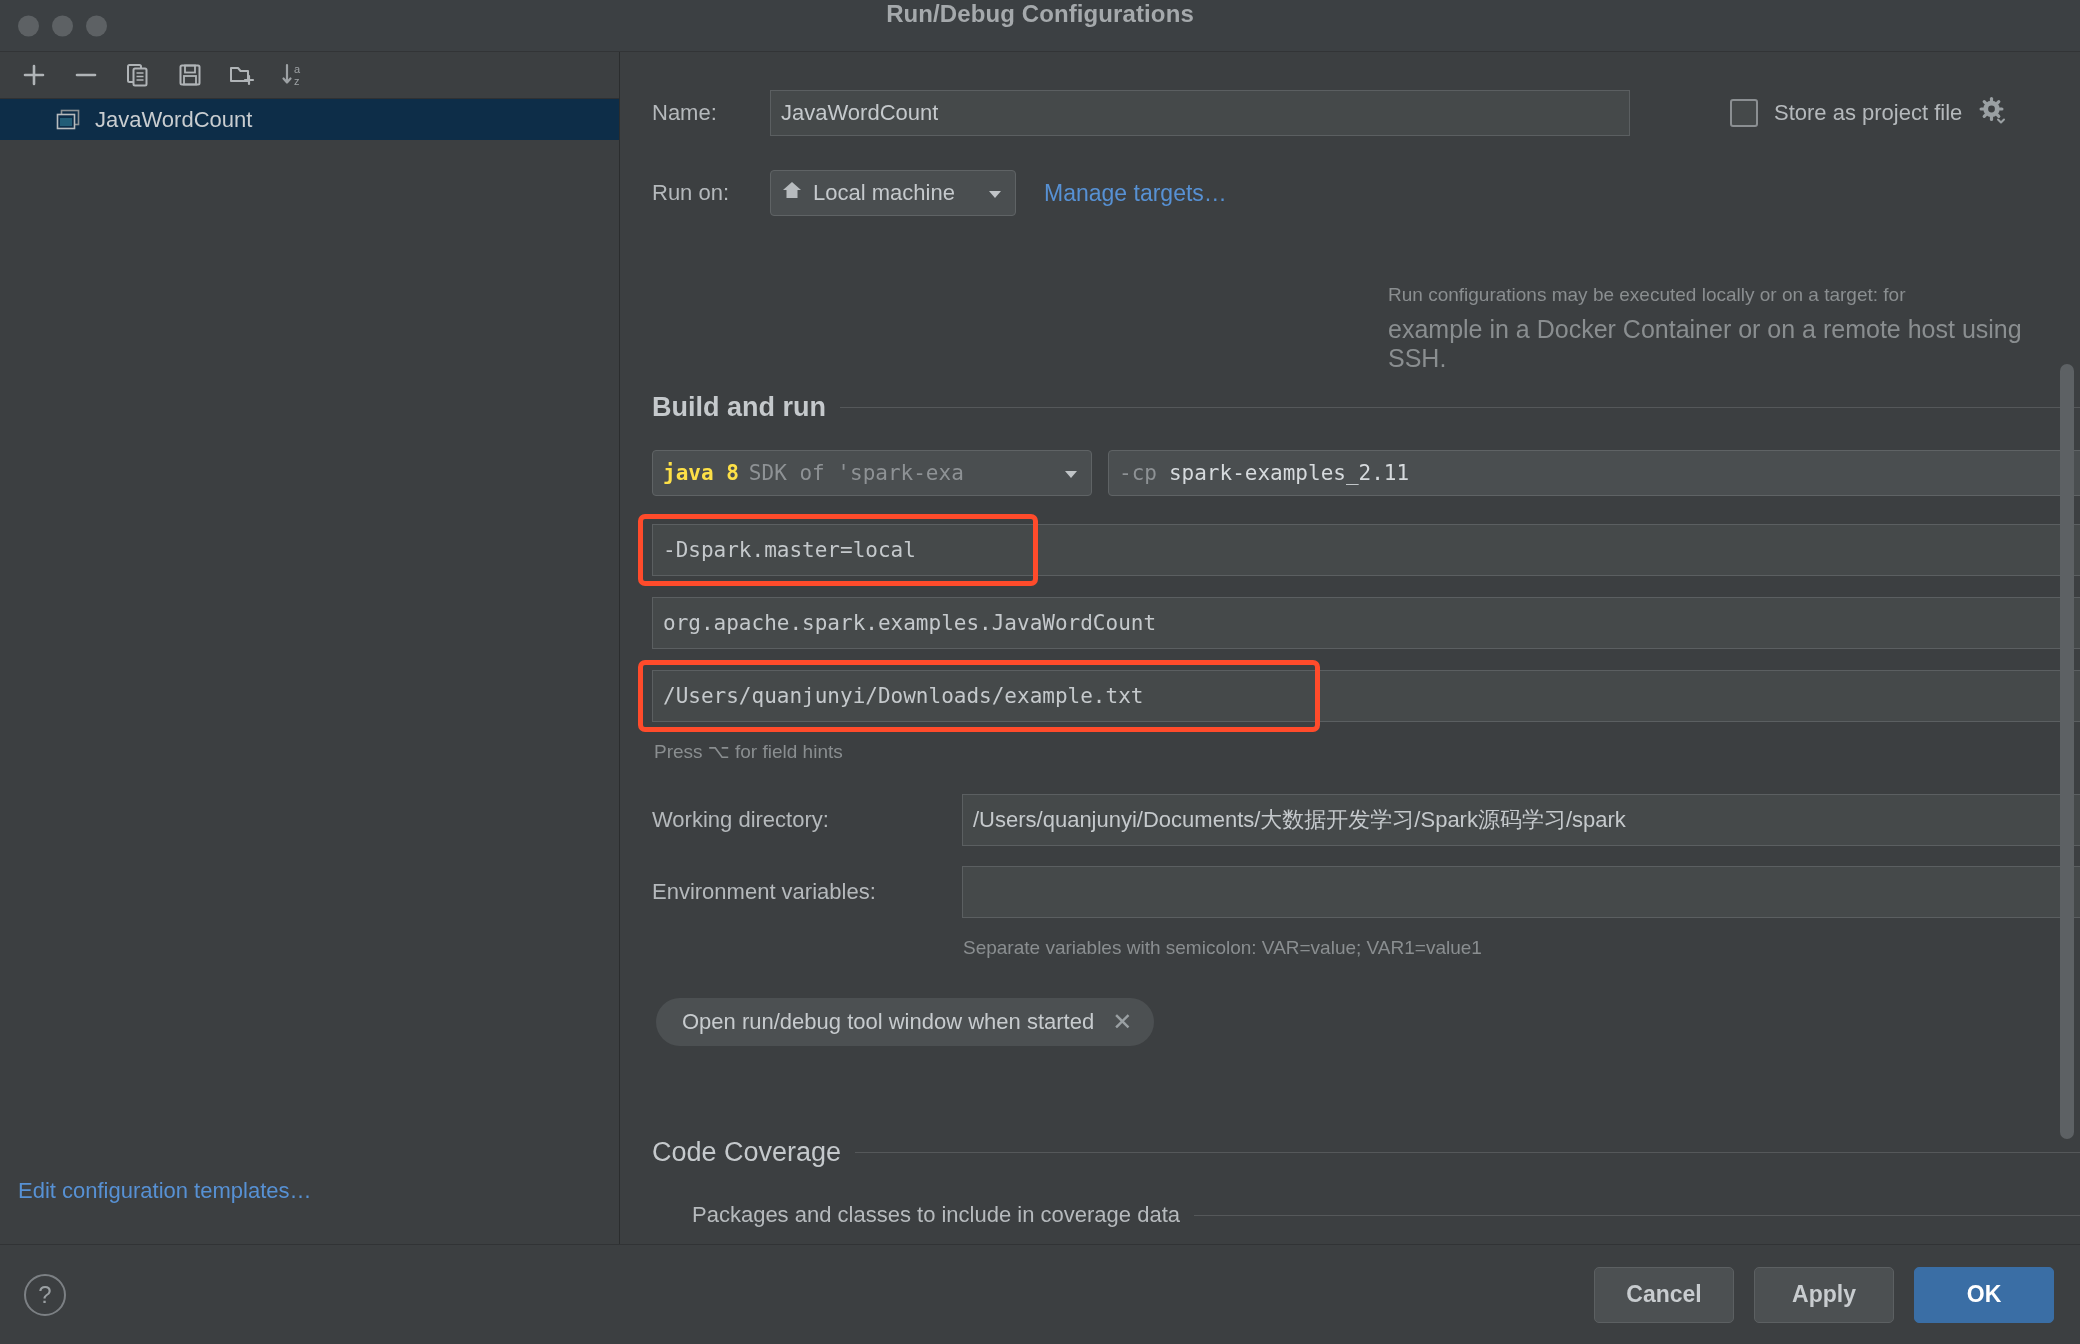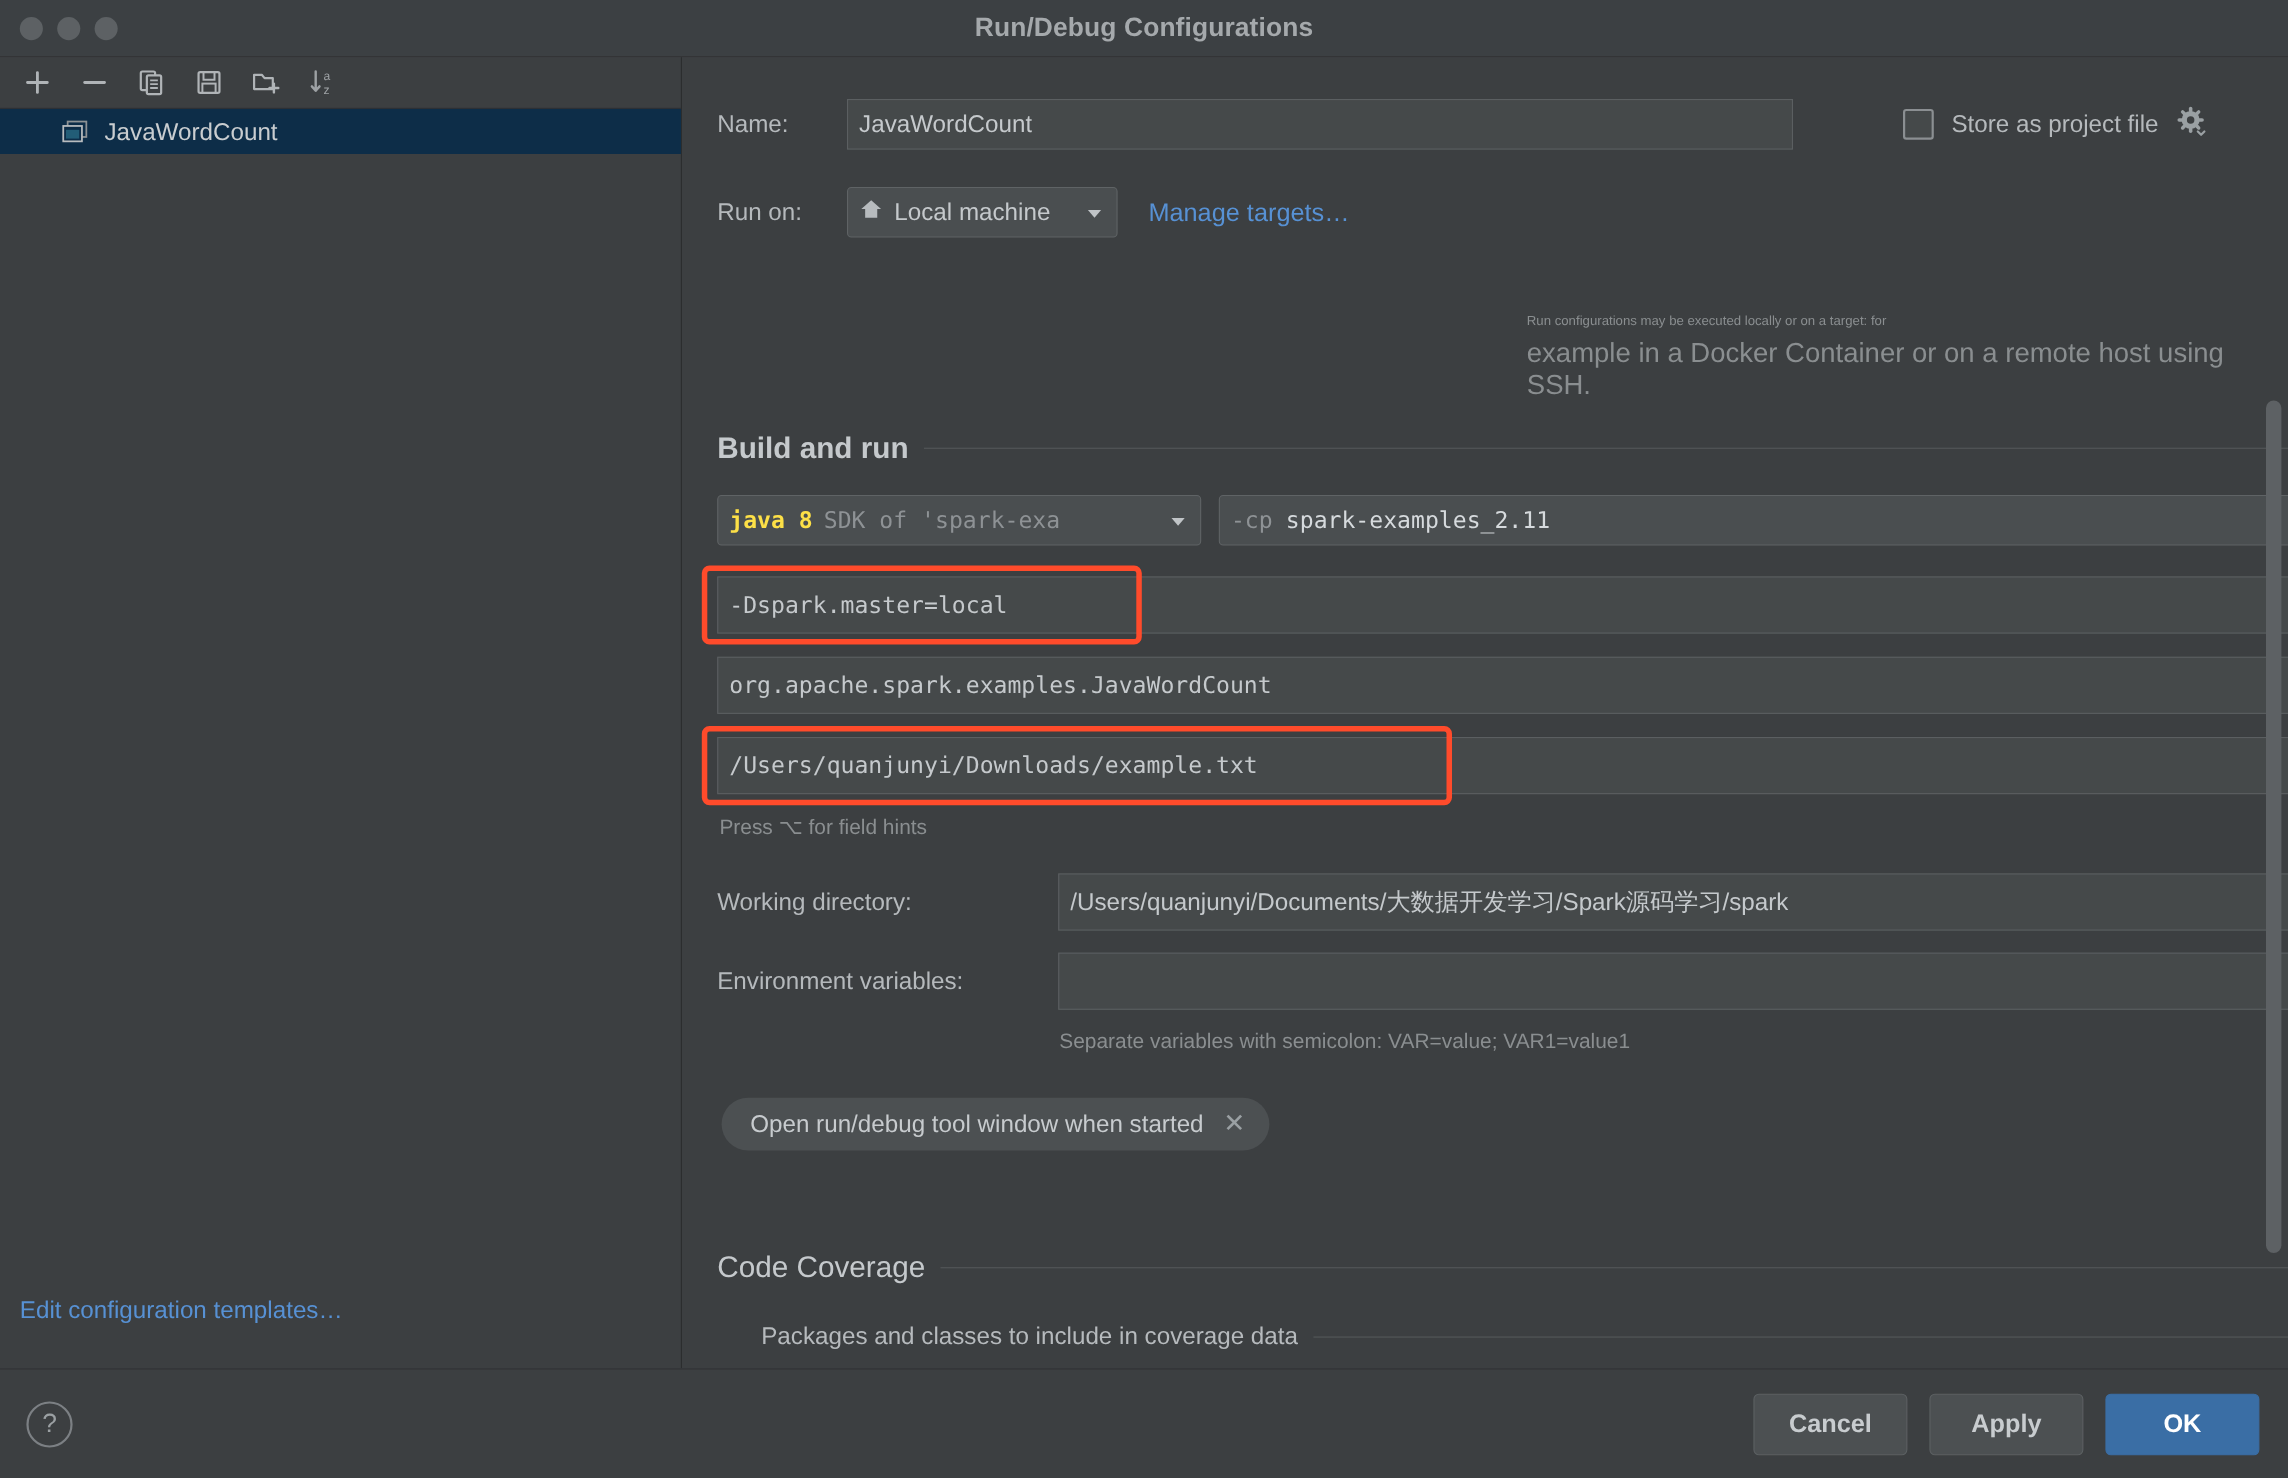--- a/index.html
+++ b/index.html
@@ -25,21 +25,20 @@
   }
 
   
   .titlebar {
     position: relative;
     height: 52px;
     min-height: 52px;
     background: #3c4043;
     border-bottom: 1px solid #323436;
     display: flex;
-    align-items: center;
   }
   .traffic {
     position: absolute;
     left: 18px;
     top: 50%;
     transform: translateY(-50%);
     display: flex;
     gap: 13px;
   }
   .traffic .dot {
@@ -405,21 +404,21 @@
             <span class="arrow">
               <svg width="16" height="12" viewBox="0 0 16 12">
                   <path d="M2 3 L8 10 L14 3 Z" fill="#c0c4c7"></path>
                 </svg>
             </span>
           </div>
           <div class="link" style="margin-left:28px; font-size:23px;">Manage targets…</div>
         </div>
 
         <div style="position:absolute; left:768px; top:232px;">
-          <div class="hint" style="font-size:12px;">Run configurations may be executed locally or on a target: for</div>
+          <div class="hint" style="font-size:19px;">Run configurations may be executed locally or on a target: for</div>
           <div class="hint" style="font-size:25px; margin-top:9px;">example in a Docker Container or on a remote host using SSH.</div>
         </div>
 
         <div class="section-head" style="position:absolute; left:32px; top:340px; width:1965px;">
           <span class="st-title" style="font-weight:bold;">Build and run</span>
           <span class="rule"></span>
 
         </div>
 
         <div class="row" style="position:absolute; left:32px; top:398px; width:1965px; gap:16px;">

